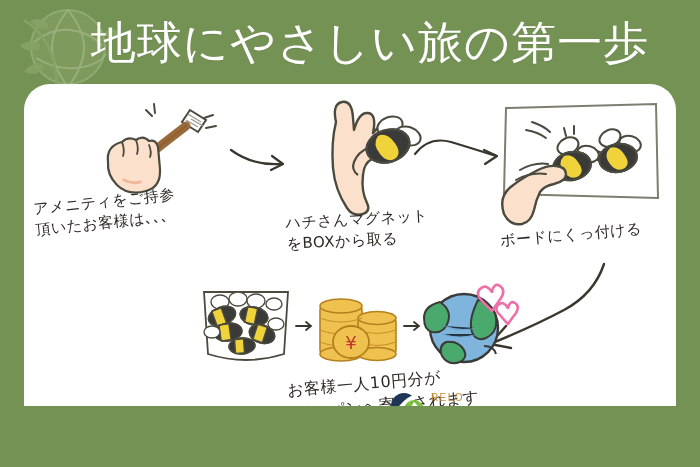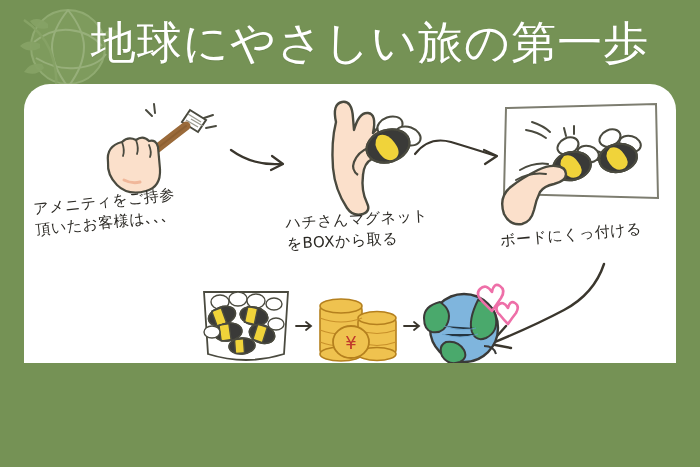--- a/index.html
+++ b/index.html
@@ -5,21 +5,21 @@
   html,body{margin:0;padding:0;}
   body{
     width:700px;height:467px;
     font-family:"DejaVu Sans","Liberation Sans",sans-serif;
     background:#759255;
     overflow:hidden;
     position:relative;
   }
   #poster{
     position:absolute;inset:0;
-    width:700px;height:363px;
+    width:700px;height:406px;
     background:#759255;
     overflow:hidden;
   }
   
   .globe-watermark{
     position:absolute;left:10px;top:2px;width:110px;height:100px;
     opacity:.38;
   }
   .title{
     position:absolute;left:60px;top:4px;width:620px;height:78px;

